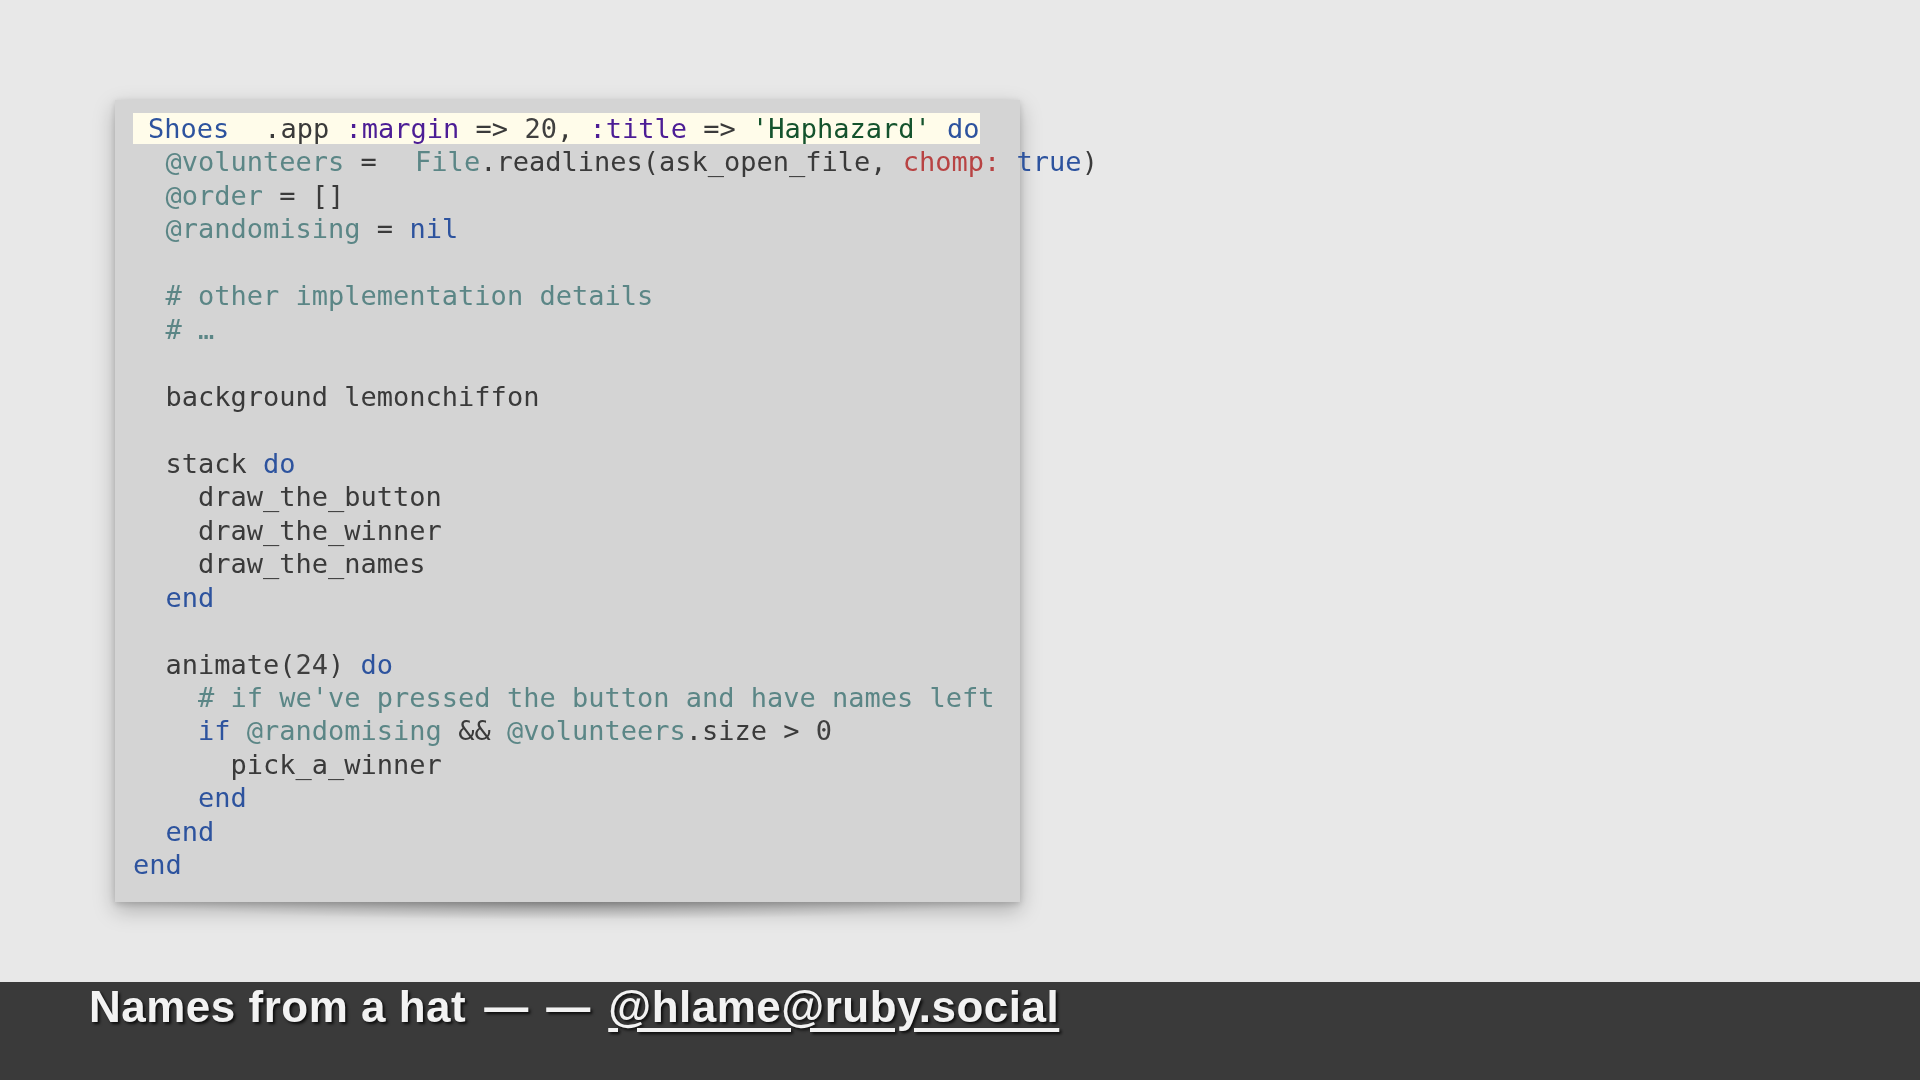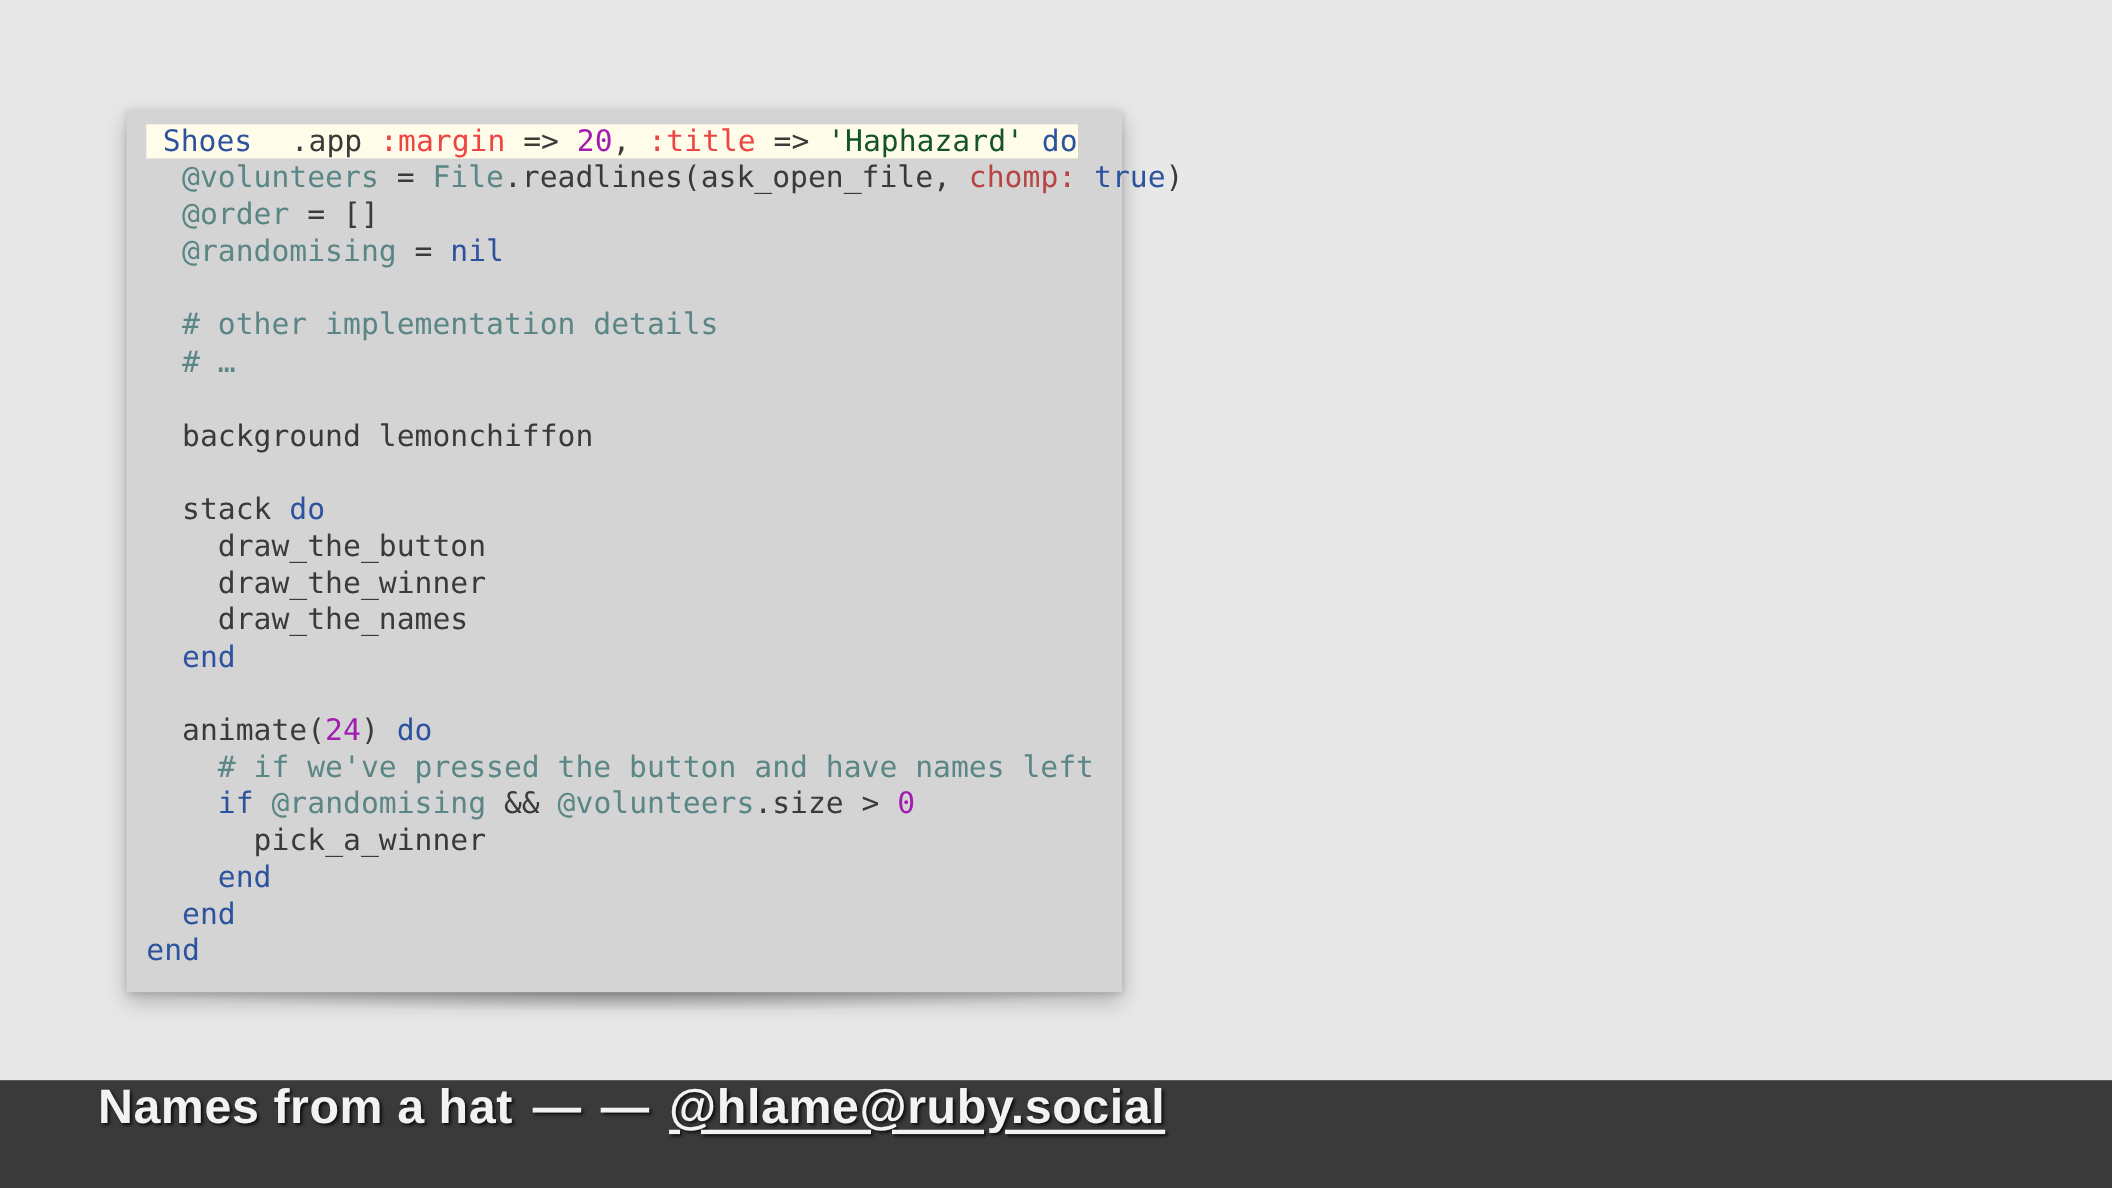--- a/index.html
+++ b/index.html
@@ -33,26 +33,26 @@
     .code {
       font-family: "SF Mono", Menlo, Consolas, monospace;
       font-size: 27px;
       line-height: 1.24;
       white-space: pre;
       color: #3a3a3a;
     }
     .hl { background: #fffcea; }
     .c-class { color: #2d539e; margin-left: 15px; }
     .c-method { color: #3a3a3a; margin-left: 35px; }
-    .c-sym { color: #ef4444; }
-    .c-num { color: #a21caf; text-align: right; }
+    .c-sym { color: #4c1d95; }
+    .c-num { color: #404040; text-align: right; }
     .c-str { color: #14532d; }
     .c-kw { color: #2d539e; }
     .c-ivar { color: #5b8686; }
-    .c-const { color: #5b8686; }
+    .c-const { color: #5b8686; margin-left: 22px; }
     .c-kwarg { color: #b84343; }
     .c-bool { color: #2d539e; }
     .c-comment { color: #5b8686; }
     .c-ident { color: #3a3a3a; }
     .footer {
       position: absolute;
       bottom: 0;
       left: 0;
       right: 0;
       height: 98px;

